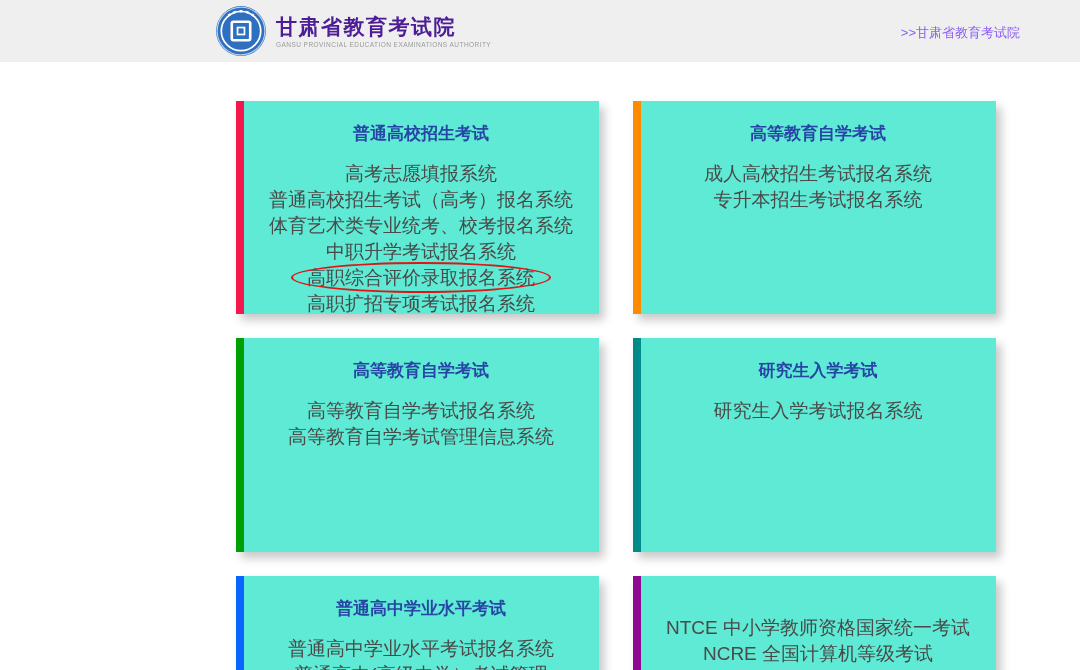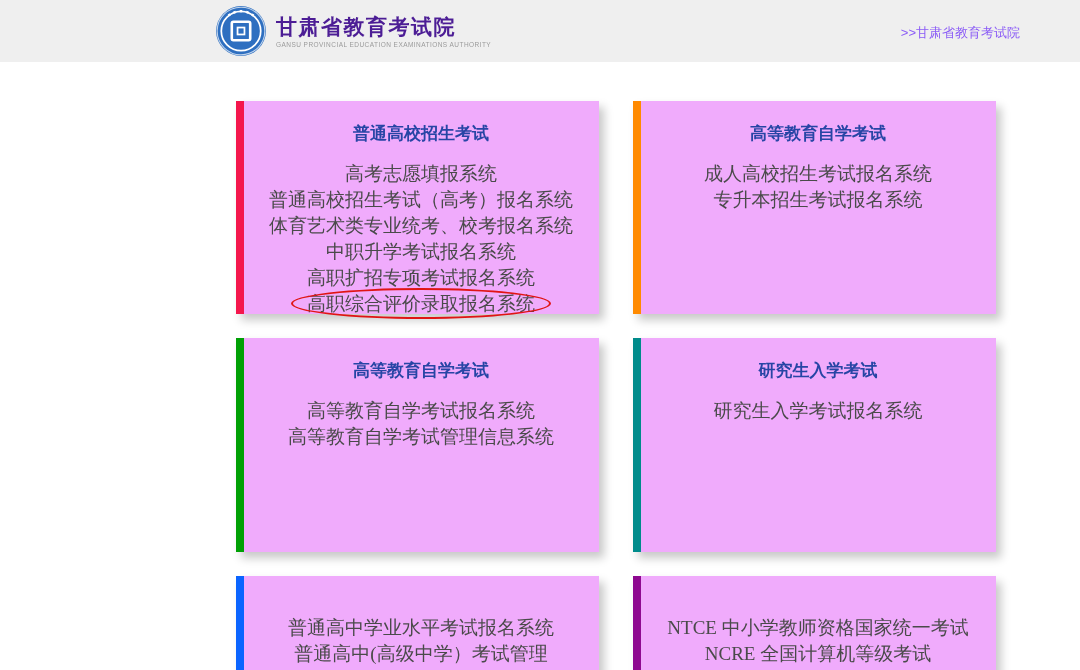--- a/index.html
+++ b/index.html
@@ -13,22 +13,22 @@
   .brand-text { margin-left:9px; display:flex; flex-direction:column; }
   .brand-cn { font-size:21px; font-weight:700; color:#4c1d95; letter-spacing:1.5px; line-height:26px; }
   .brand-en { font-size:6.5px; color:#9a9a9a; letter-spacing:0.45px; margin-top:1px; white-space:nowrap; }
   .home-link { position:absolute; right:60px; top:24px; font-size:13px; color:#8b5cf6;
     text-decoration:none; cursor:pointer; }
 
   
   .grid { margin:39px 0 0 236px; width:760px; display:grid;
     grid-template-columns:363px 363px; column-gap:34px;
     grid-template-rows:213px 214px 213px; row-gap:24px; }
-  .card { position:relative; background:#f0abfc; padding:22px 14px 0 21px;
-    box-shadow:5px 6px 9px rgba(0,0,0,0.22);font-family:Liberation Serif, serif; }
+  .card { position:relative; background:#5eead4; padding:22px 14px 0 21px;
+    box-shadow:5px 6px 9px rgba(0,0,0,0.22); }
   .stripe { position:absolute; left:0; top:0; bottom:0; width:8px; }
   .card-title { text-align:center; font-size:17px; font-weight:700; color:#2745a5;
     line-height:21px; }
   .card-list { list-style:none; margin-top:17px; text-align:center; }
   .card-list li { line-height:25px; }
   .card-list a { font-size:19px; color:#4a4a4a; text-decoration:none; cursor:pointer; }
 
   
   .circled { position:relative; display:inline-block; padding:0 2px; }
   .circled .ellipse { position:absolute; left:-14px; right:-14px; top:-3px; bottom:-2px;
@@ -64,27 +64,27 @@
 <div class="grid">
 
   <div class="card">
     <span class="stripe" style="background-color: rgb(244, 22, 76);"></span>
     <div class="card-title">普通高校招生考试</div>
     <ul class="card-list">
       <li><a>高考志愿填报系统</a></li>
       <li><a>普通高校招生考试（高考）报名系统</a></li>
       <li><a>体育艺术类专业统考、校考报名系统</a></li>
       <li><a>中职升学考试报名系统</a></li>
-      <li><a>高职扩招专项考试报名系统</a></li>
       <li>
         <span class="circled">
           <a>高职综合评价录取报名系统</a>
           <span class="ellipse"></span>
         </span>
       </li>
+      <li><a>高职扩招专项考试报名系统</a></li>
     </ul>
   </div>
 
   <div class="card">
     <span class="stripe" style="background-color: rgb(255, 138, 0);"></span>
     <div class="card-title">高等教育自学考试</div>
     <ul class="card-list">
       <li><a>成人高校招生考试报名系统</a></li>
       <li><a>专升本招生考试报名系统</a></li>
     </ul>
@@ -102,20 +102,21 @@
   <div class="card">
     <span class="stripe" style="background-color: rgb(0, 139, 139);"></span>
     <div class="card-title">研究生入学考试</div>
     <ul class="card-list">
       <li><a>研究生入学考试报名系统</a></li>
     </ul>
   </div>
 
   <div class="card">
     <span class="stripe" style="background-color: rgb(10, 100, 255);"></span>
+    <div class="card-title">普通高中学业水平考试</div>
     <ul class="card-list">
       <li><a>普通高中学业水平考试报名系统</a></li>
       <li><a>普通高中(高级中学）考试管理</a></li>
     </ul>
   </div>
 
   <div class="card">
     <span class="stripe" style="background-color: rgb(142, 8, 144);"></span>
     <ul class="card-list">
       <li><a>NTCE 中小学教师资格国家统一考试</a></li>

